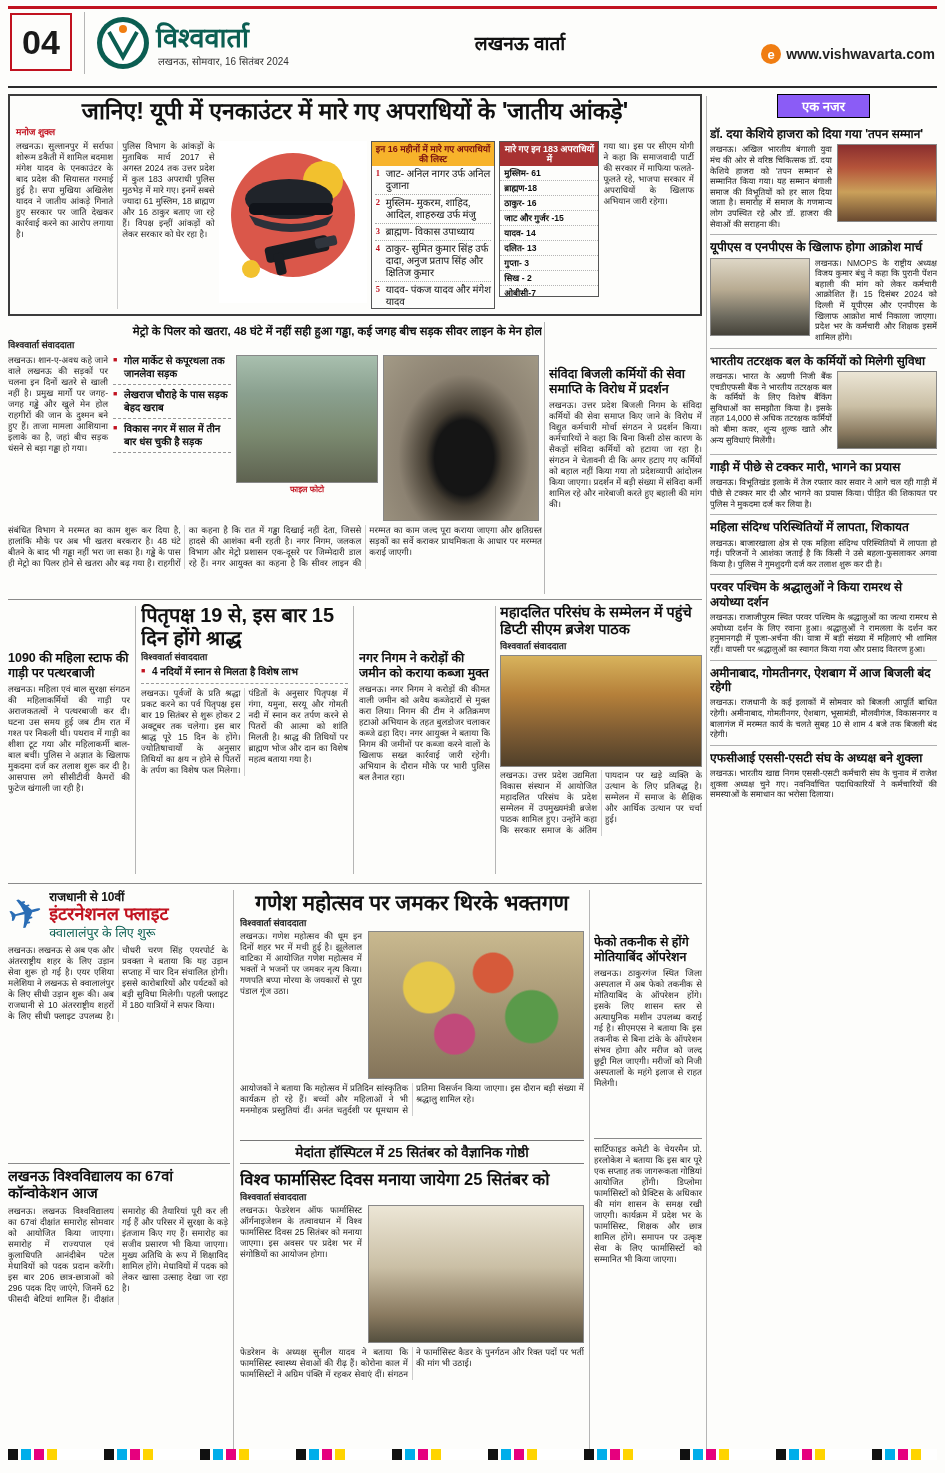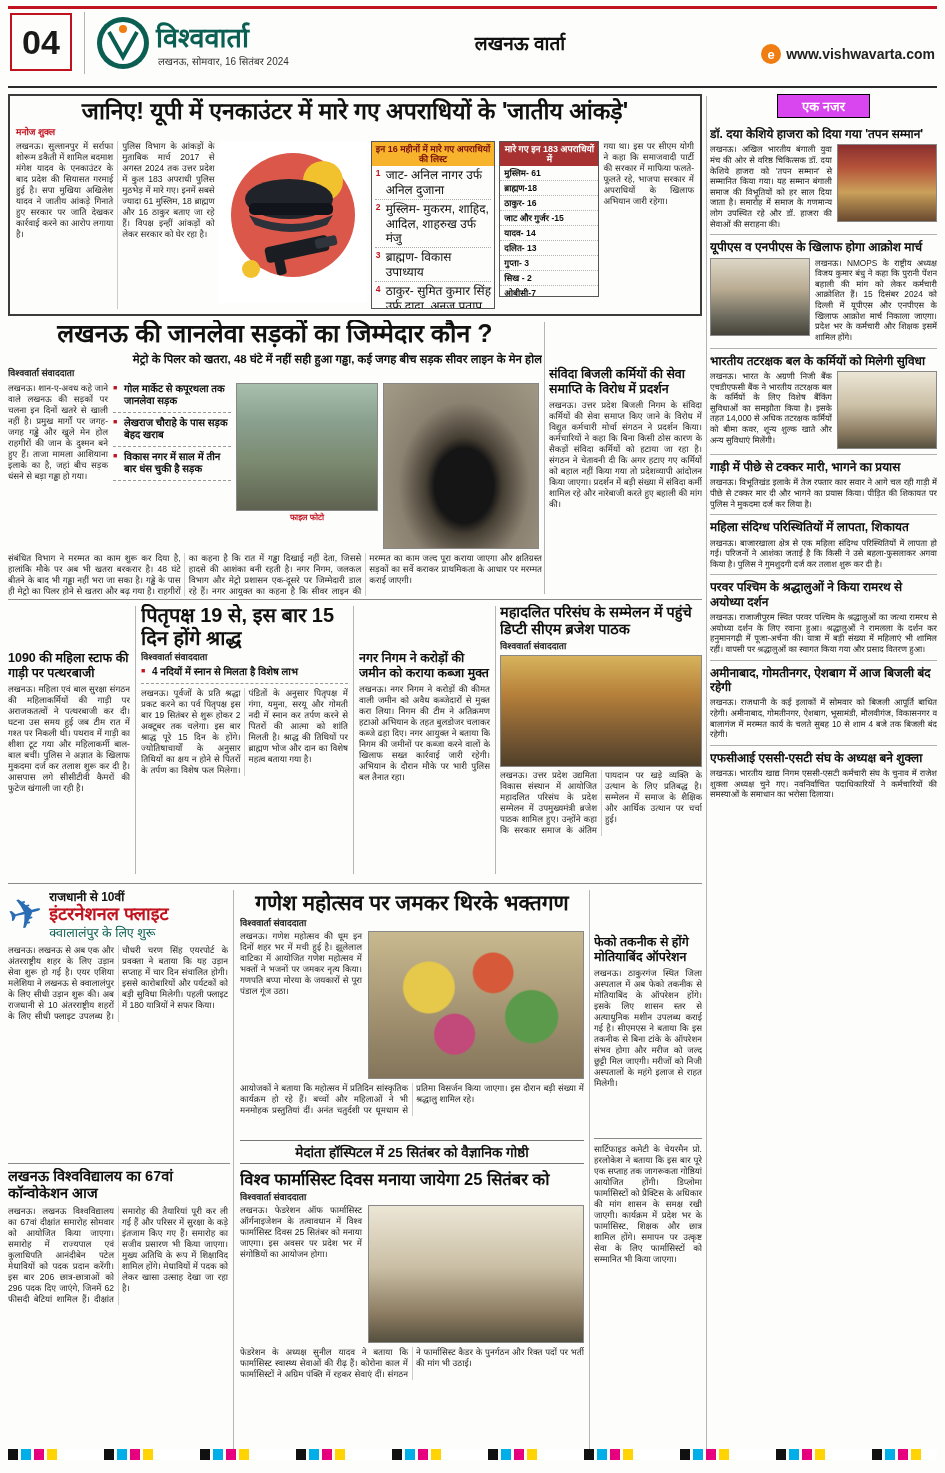--- a/index.html
+++ b/index.html
@@ -46,22 +46,22 @@
   #lead .headline { text-align:center; font-size:23px; font-weight:bold; line-height:1.12; }
   .lead-cols { display:flex; gap:4px; margin-top:3px; }
   .lead-col { width:103px; }
   .lead-col + .lead-col { border-left:1px solid #ccc; padding-left:4px; }
   #crime-illo { width:150px; height:162px; background:#fff; }
   .boxed { border:1px solid #555; overflow:hidden; }
   #listbox { width:132px; height:168px; }
   #listbox .bx-title { background:#f7b32b; color:#7a1010; font-weight:bold; font-size:9px;
                        text-align:center; padding:2px; line-height:1.15; }
   .list-items { counter-reset:li; padding:2px 3px; }
-  .list-item { counter-increment:li; position:relative; padding-left:11px; font-size:12px;
-               line-height:1.2; border-bottom:1px dotted #aaa; padding-bottom:2px; margin-bottom:2px; }
+  .list-item { counter-increment:li; position:relative; padding-left:11px; font-size:10px;
+               line-height:1.2; border-bottom:1px dotted #aaa; padding-bottom:2px; margin-bottom:2px;font-family:Liberation Serif, serif; }
   .list-item::before { content:counter(li); position:absolute; left:1px; top:0;
                        color:#c1121f; font-weight:bold; font-size:8.5px; }
   #statsbox { width:106px; height:156px; }
   #statsbox .bx-title { background:#a83232; color:#fff; font-weight:bold; font-size:9px;
                         text-align:center; padding:2px; line-height:1.15; }
   .stat-item { font-size:8.6px; font-weight:bold; padding:1px 4px; border-bottom:1px dotted #b5b5b5; }
 
   
   #roads { left:8px; top:320px; width:534px; height:276px; overflow:hidden; }
   #roads .headline { font-size:25px; font-weight:bold; text-align:center; line-height:1.1; }
@@ -104,21 +104,21 @@
 
   #medanta { left:240px; top:1140px; width:344px; height:24px; border-top:1px solid #777;
              border-bottom:1px solid #777; display:flex; align-items:center; justify-content:center;
              font-size:13.5px; font-weight:bold; }
   #pharmacist { left:240px; top:1170px; width:344px; height:290px; overflow:hidden; }
   #pharmacist .headline { font-size:16.5px; font-weight:bold; line-height:1.2; }
   #tailcol { left:594px; top:1144px; width:108px; height:316px; overflow:hidden; }
 
   
   #sidebar { left:710px; top:94px; width:227px; height:1366px; overflow:hidden; }
-  #sb-badge { display:block; width:fit-content; margin:0 auto 4px auto; background:#d946ef; color:#fff;
+  #sb-badge { display:block; width:fit-content; margin:0 auto 4px auto; background:#8b5cf6; color:#fff;
               font-weight:bold; font-size:13px; padding:2px 24px; border:1px solid #000; }
   .sb-item { border-bottom:1px solid #b0b0b0; padding:5px 0; }
   .sb-hl { font-size:12px; font-weight:bold; line-height:1.2; margin-bottom:3px; }
   .sb-row { display:flex; gap:5px; }
   .sb-body { font-size:8.3px; line-height:1.28; text-align:justify; color:#1c1c1c; flex:1; }
   .sb-photo { width:100px; height:78px; }
 
   
   #colorbar { left:8px; top:1449px; width:929px; height:11px;
     background:repeating-linear-gradient(90deg,
@@ -189,21 +189,20 @@
       <div class="stat-item">गुप्ता- 3</div>
       <div class="stat-item">सिख - 2</div>
       <div class="stat-item">ओबीसी-7</div>
       <div class="stat-item">अन्य-34</div>
     </div>
     <div class="lead-col body-txt" style="width:96px">गया था। इस पर सीएम योगी ने कहा कि समाजवादी पार्टी की सरकार में माफिया फलते-फूलते रहे, भाजपा सरकार में अपराधियों के खिलाफ अभियान जारी रहेगा।</div>
   </div>
 </div>
 
 <div id="roads" class="abs">
-  <div class="headline">लखनऊ की जानलेवा सड़कों का जिम्मेदार कौन ?</div>
   <div class="subhead">मेट्रो के पिलर को खतरा, 48 घंटे में नहीं सही हुआ गड्ढा, कई जगह बीच सड़क सीवर लाइन के मेन होल</div>
   <div class="byline">विश्ववार्ता संवाददाता</div>
   <div class="roads-row">
     <div class="body-txt" style="width:100px">लखनऊ। शान-ए-अवध कहे जाने वाले लखनऊ की सड़कों पर चलना इन दिनों खतरे से खाली नहीं है। प्रमुख मार्गों पर जगह-जगह गड्ढे और खुले मेन होल राहगीरों की जान के दुश्मन बने हुए हैं। ताजा मामला आशियाना इलाके का है, जहां बीच सड़क धंसने से बड़ा गड्ढा हो गया।</div>
     <div style="width:118px">
       <div class="bullet">गोल मार्केट से कपूरथला तक जानलेवा सड़क</div>
       <div class="bullet">लेखराज चौराहे के पास सड़क बेहद खराब</div>
       <div class="bullet">विकास नगर में साल में तीन बार धंस चुकी है सड़क</div>
     </div>
     <div>

